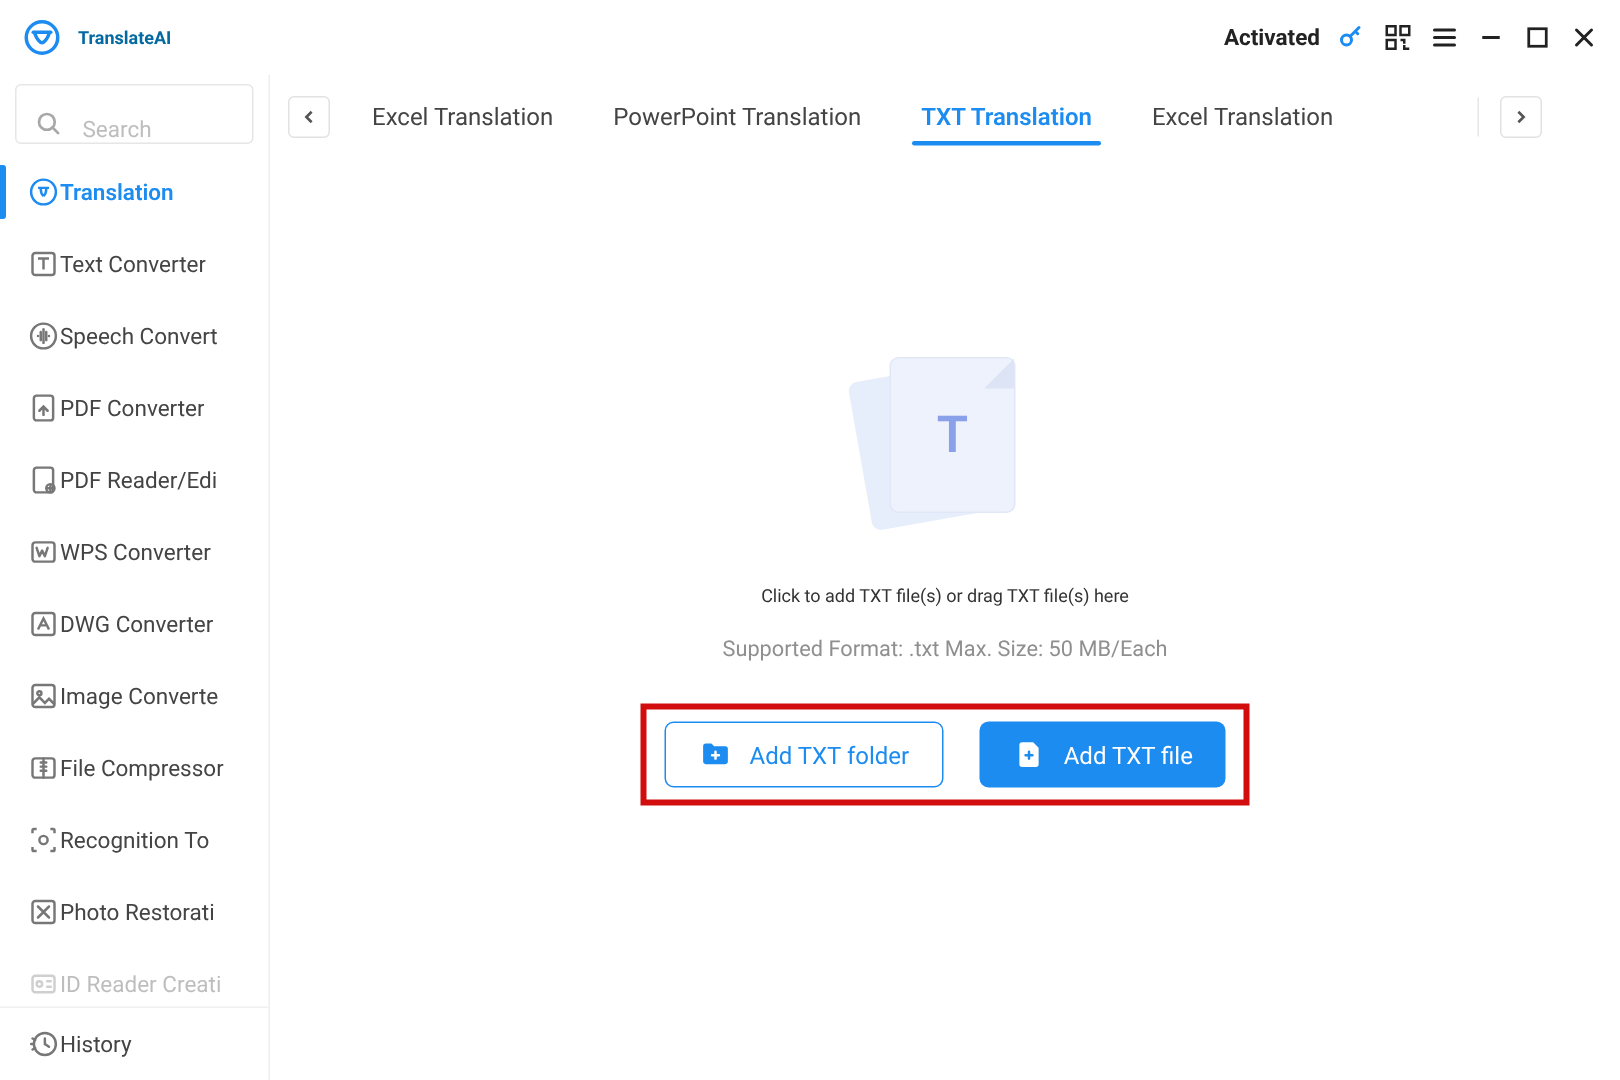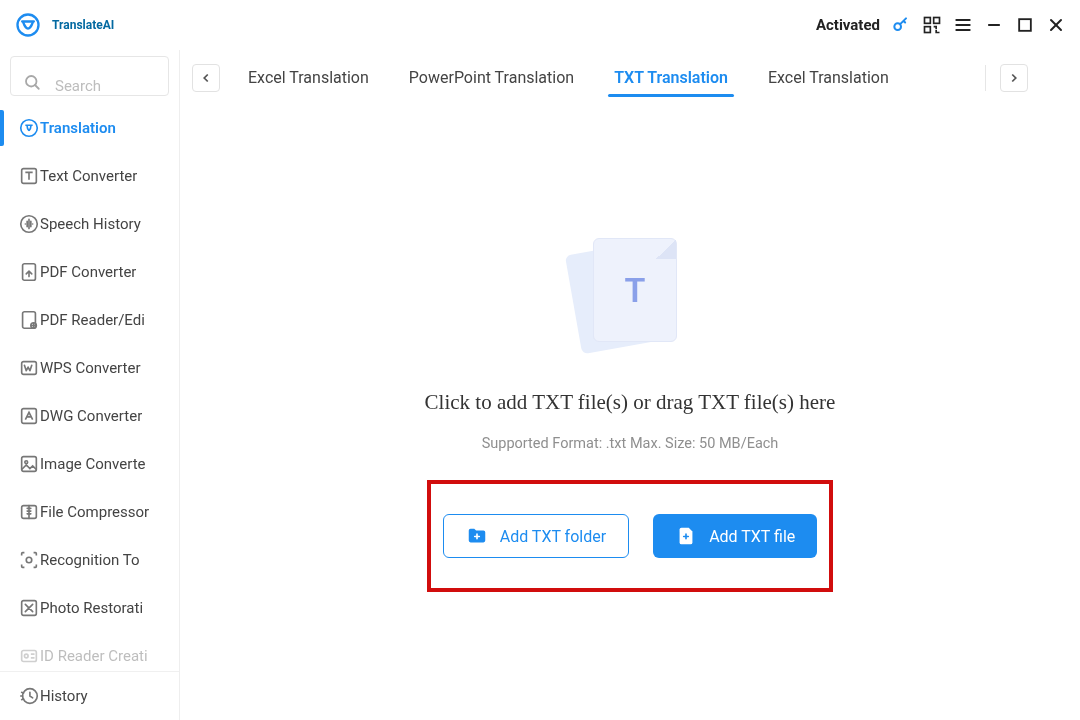--- a/index.html
+++ b/index.html
@@ -180,27 +180,27 @@
   }
   .blob {
     position: absolute;
     border-radius: 50%;
     background: #f3f6fd;
     z-index: -1;
   }
   .blob.b1 { width: 36px; height: 36px; left: 6px; top: 6px; }
   .blob.b2 { width: 28px; height: 28px; right: 8px; top: 2px; }
 
-  .drop-text { font-size: 21px; color: #333; margin-bottom: 20px; font-family: Liberation Serif, serif; }
+  .drop-text { font-size: 12px; color: #333; margin-bottom: 20px; }
   .support-text { font-size: 14.5px; color: #8f8f8f; margin-bottom: 28px; }
 
   .button-row {
     display: flex;
     gap: 24px;
-    padding: 30px 12px;
+    padding: 8px 12px;
     border: 4px solid #d10d0d;
   }
   .btn {
     height: 44px;
     padding: 0 22px;
     border-radius: 6px;
     font-size: 16px;
     display: flex; align-items: center; gap: 12px;
     cursor: pointer;
   }
@@ -306,21 +306,21 @@
         </span>
         <span class="side-label">Text Converter</span>
       </div>
       <div class="side-item">
         <span class="si-icon">
           <svg viewBox="0 0 24 24" fill="none" stroke="currentColor" stroke-width="1.8">
               <circle cx="12" cy="12" r="9"></circle>
               <path d="M8 12v0M10 9v6M12 7v10M14 9v6M16 12v0" stroke-linecap="round"></path>
             </svg>
         </span>
-        <span class="side-label">Speech History</span>
+        <span class="side-label">Speech Convert</span>
       </div>
       <div class="side-item">
         <span class="si-icon">
           <svg viewBox="0 0 24 24" fill="none" stroke="currentColor" stroke-width="1.8">
               <rect x="5" y="3" width="14" height="18" rx="2"></rect>
               <path d="M9 14l3-3 3 3M12 11v6" stroke-linecap="round"></path>
             </svg>
         </span>
         <span class="side-label">PDF Converter</span>
       </div>

